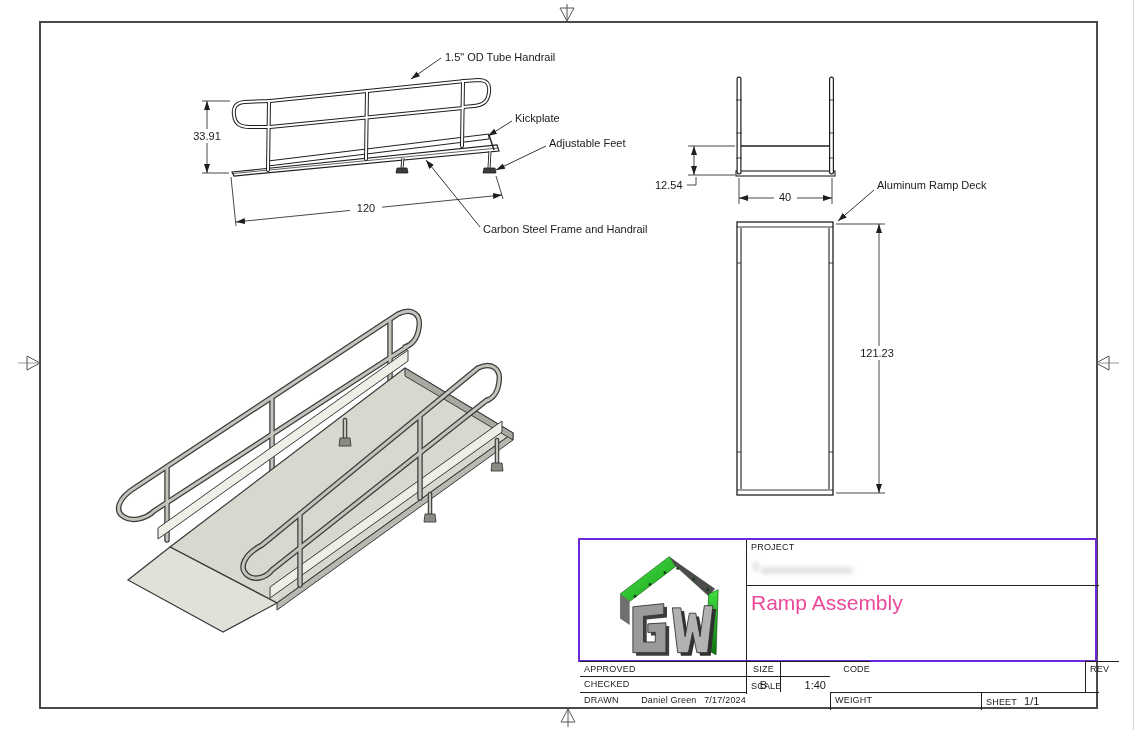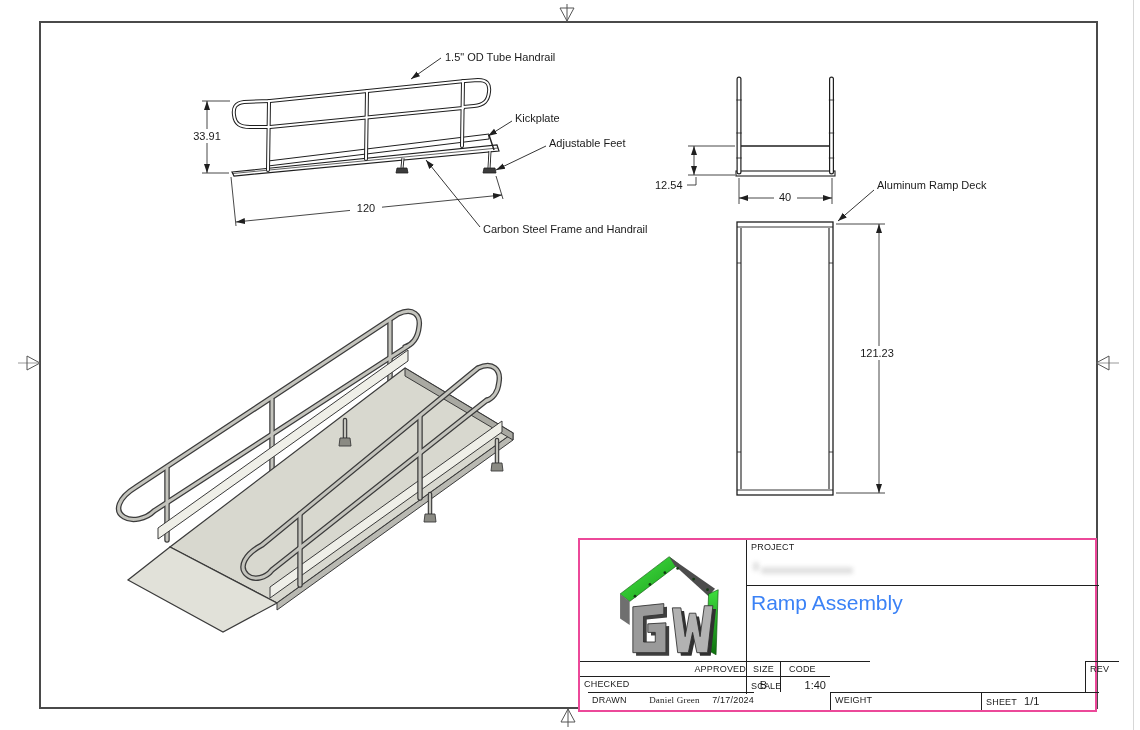--- a/index.html
+++ b/index.html
@@ -3,27 +3,27 @@
 <meta charset="utf-8">
 <style>
   html,body{margin:0;padding:0;background:#ffffff;}
   .canvas{position:relative;width:1140px;height:730px;background:#ffffff;overflow:hidden;
           font-family:"Liberation Sans", sans-serif;}
   .sheet-svg{position:absolute;left:0;top:0;}
   svg text{font-family:"Liberation Sans", sans-serif;fill:#1a1a1a;}
   .dim-text{font-size:11px;}
   .callout-text{font-size:11px;}
   
-  .title-block{position:absolute;left:578px;top:538px;width:519px;height:174px;
-               border:2px solid #ec4899;box-sizing:border-box;background:#fff;font-size:9px;color:#1a1a1a;}
+  .title-block{position:absolute;left:578px;top:538px;width:519px;height:124px;
+               border:2px solid #6d28d9;box-sizing:border-box;background:#fff;font-size:9px;color:#1a1a1a;}
   .tb-cell{position:absolute;box-sizing:border-box;border-left:1px solid #1f1f1f;border-top:1px solid #1f1f1f;
            padding:2px 0 0 4px;overflow:hidden;}
   .tb-label{font-size:9px;letter-spacing:.2px;}
   .tb-value{font-size:11px;}
-  .tb-title-value{font-size:21px;color:#3b82f6;margin-top:3px;white-space:nowrap;}
+  .tb-title-value{font-size:21px;color:#ec4899;margin-top:3px;white-space:nowrap;}
   .tb-drawn-cell{display:flex;gap:0;align-items:flex-start;}
   .tb-drawn-cell span{display:inline-block;}
   .redacted{position:absolute;filter:blur(2px);background:#c9c9c9;opacity:.55;border-radius:2px;}
   .inline-pair{display:flex;align-items:baseline;gap:7px;}
   .edge-line{position:absolute;top:0;width:1px;height:730px;background:#d7d7d7;}
 </style>
 </head>
 <body>
 
 <div class="canvas">
@@ -247,39 +247,39 @@
   <div class="tb-cell" style="left:166px;top:0;width:353px;height:45px;border-top:none;">
     <div class="tb-label">PROJECT</div>
     <div class="redacted" style="left:6px;top:22px;width:6px;height:9px;"></div>
     <div class="redacted" style="left:14px;top:27px;width:92px;height:7px;"></div>
   </div>
 
   <div class="tb-cell" style="left:166px;top:45px;width:353px;height:76px;">
     <div class="tb-title-value">Ramp Assembly</div>
   </div>
 
-  <div class="tb-cell" style="left:0;top:121px;width:166px;height:15px;border-left:none;text-align:right;">
+  <div class="tb-cell" style="left:0;top:121px;width:166px;height:15px;border-left:none;">
     <span class="tb-label">APPROVED</span>
   </div>
   <div class="tb-cell" style="left:0;top:136px;width:166px;height:16px;border-left:none;">
     <span class="tb-label">CHECKED</span>
   </div>
-  <div class="tb-cell tb-drawn-cell" style="left:8px;top:152px;width:166px;height:18px;border-left:none;">
+  <div class="tb-cell tb-drawn-cell" style="left:0;top:152px;width:166px;height:18px;border-left:none;">
     <span class="tb-label" style="width:58px;">DRAWN</span>
-    <span class="tb-label" style="width:64px;font-family:Liberation Serif, serif;">Daniel Green</span>
+    <span class="tb-label" style="width:64px;">Daniel Green</span>
     <span class="tb-label">7/17/2024</span>
   </div>
 
   <div class="tb-cell" style="left:166px;top:121px;width:34px;height:15px;text-align:center;padding-left:0;">
     <span class="tb-label">SIZE</span>
   </div>
   <div class="tb-cell" style="left:166px;top:136px;width:34px;height:16px;text-align:center;padding-left:0;">
     <span class="tb-value">B</span>
   </div>
-  <div class="tb-cell" style="left:200px;top:121px;width:90px;height:31px;text-align:left;padding-left:8px;">
+  <div class="tb-cell" style="left:200px;top:121px;width:90px;height:31px;text-align:right;padding-left:8px;">
     <span class="tb-label">CODE</span>
   </div>
   <div class="tb-cell" style="left:485px;top:121px;width:34px;height:31px;margin-left:20px;">
     <span class="tb-label">REV</span>
   </div>
 
   <div class="tb-cell inline-pair" style="left:166px;top:136px;width:84px;height:18px;gap:23px;">
     <span class="tb-label">SCALE</span>
     <span class="tb-value">1:40</span>
   </div>

